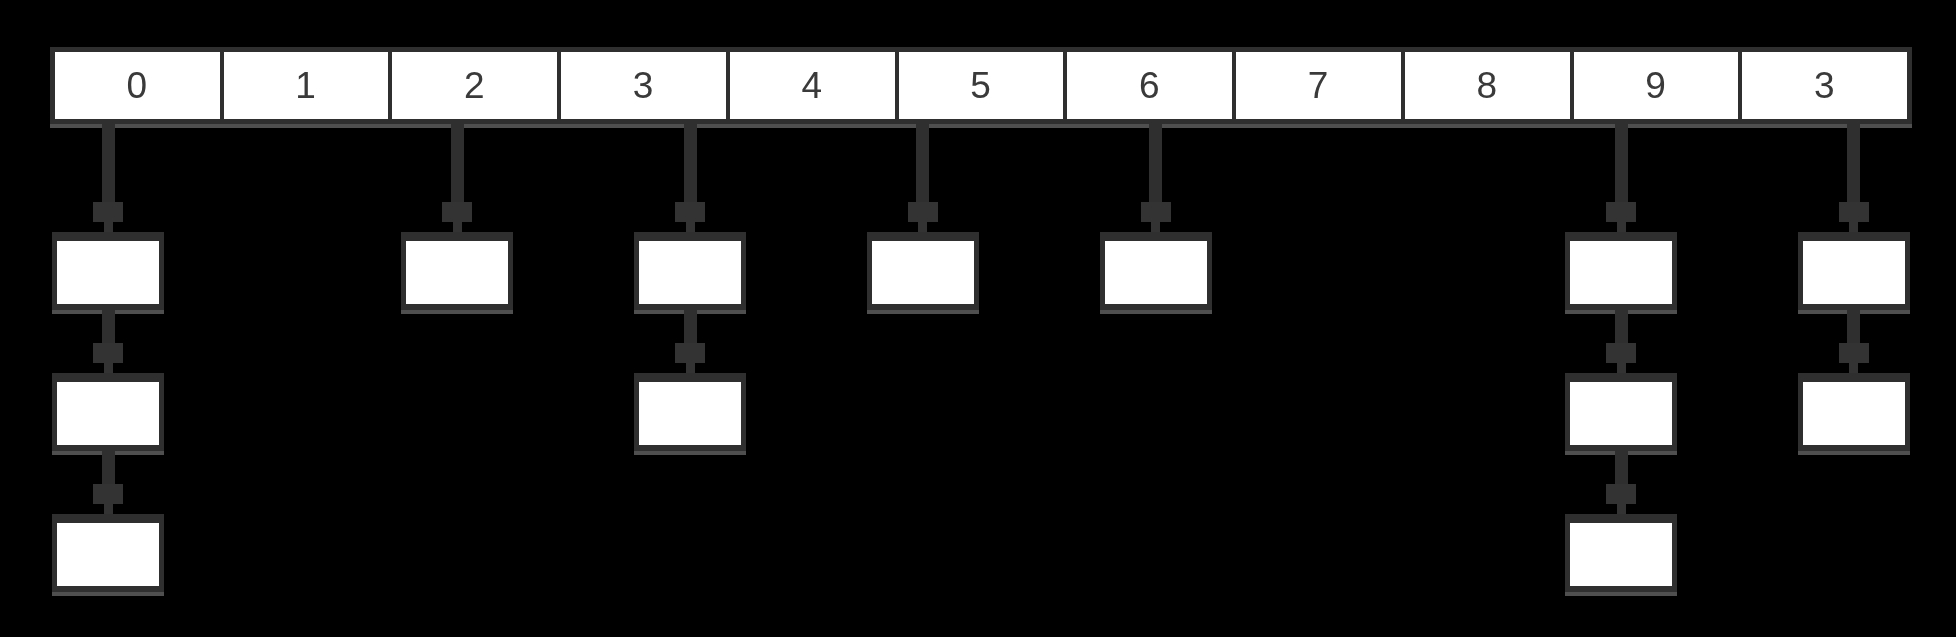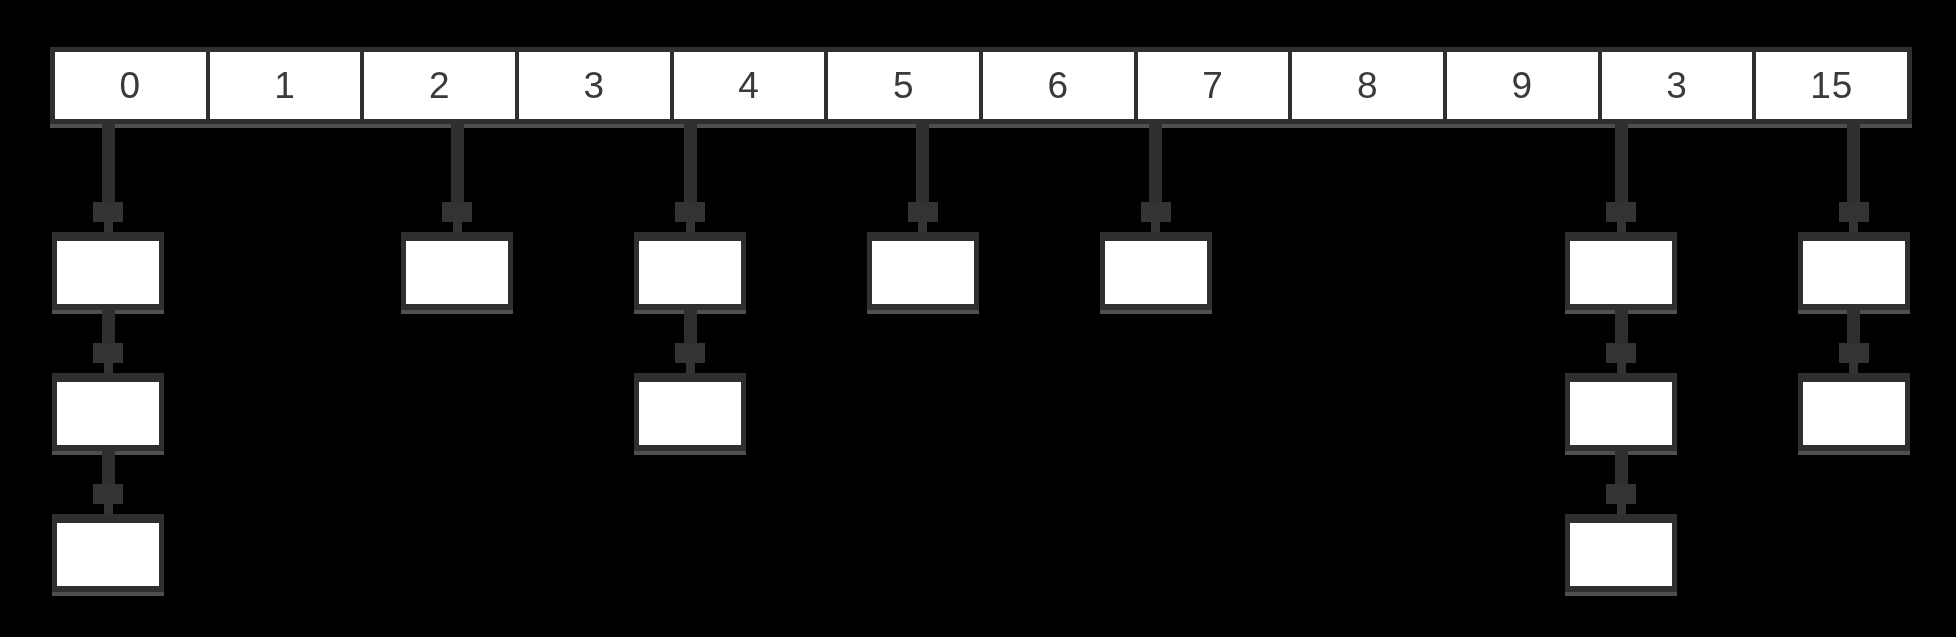--- a/index.html
+++ b/index.html
@@ -121,23 +121,20 @@
       </div>
       <div class="bucket-cell">
         <div class="bucket-label">8</div>
       </div>
       <div class="bucket-cell">
         <div class="bucket-label">9</div>
       </div>
       <div class="bucket-cell">
         <div class="bucket-label">3</div>
       </div>
-      <div class="bucket-cell">
-        <div class="bucket-label">15</div>
-      </div>
     </div>
     <div class="chain" style="left: 108.188px;">
       <div class="arrow-connector from-array">
         <div class="arrow-line"></div>
         <div class="arrowhead"></div>
         <div class="arrow-tip"></div>
       </div>
       <div class="list-node"></div>
       <div class="arrow-connector between-nodes">
         <div class="arrow-line"></div>

